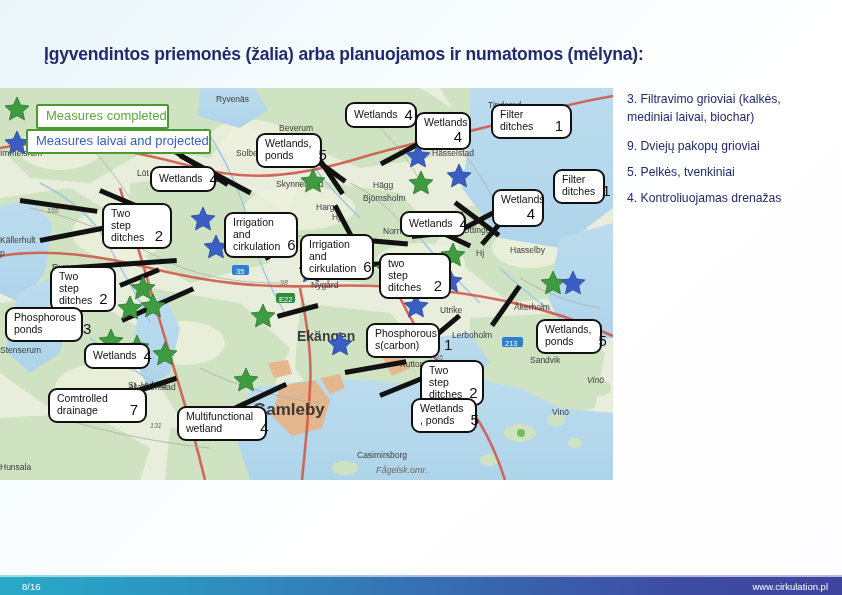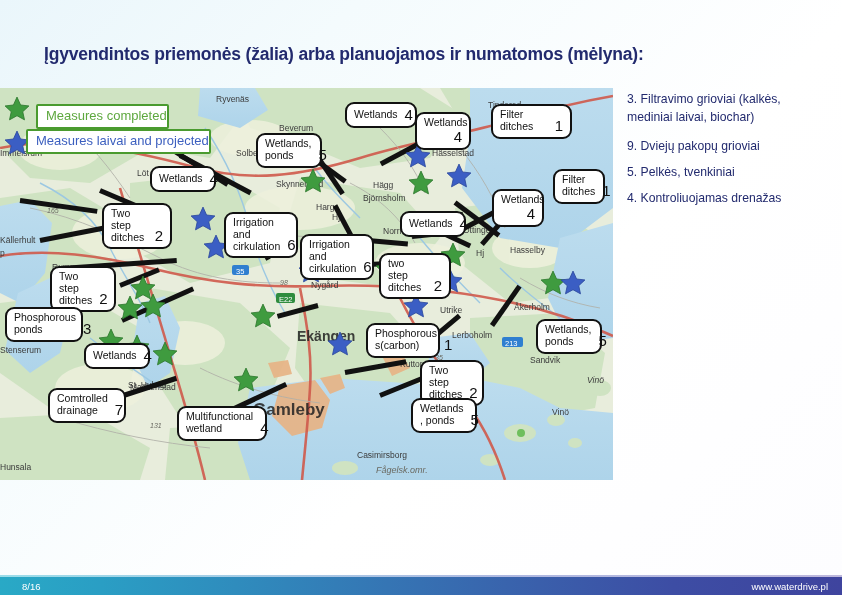--- a/index.html
+++ b/index.html
@@ -530,21 +530,21 @@
     <span class="ctext">Phosphorous
 ponds</span>
     <span class="cnum">3</span>
   </div>
 
   <div class="callout" id="c-w4f" style="left:84px;top:255px;width:66px;">
     <span class="ctext">Wetlands</span>
     <span class="cnum">4</span>
   </div>
 
-  <div class="callout" id="c-cd7" style="left:48px;top:300px;width:78px;">
+  <div class="callout" id="c-cd7" style="left:48px;top:300px;width:99px;">
     <span class="ctext">Comtrolled
 drainage</span>
     <span class="cnum">7</span>
   </div>
 
   <div class="callout" id="c-mw4" style="left:177px;top:318px;width:90px;justify-content:space-between;">
     <span class="ctext">Multifunctional
 wetland</span>
     <span class="cnum">4</span>
   </div>
@@ -573,14 +573,14 @@
   <span class="m-item two-line">3. Filtravimo grioviai (kalkės,
      mediniai laivai, biochar)</span>
   <span class="m-item">9. Dviejų pakopų grioviai</span>
   <span class="m-item">5. Pelkės, tvenkiniai</span>
   <span class="m-item">4. Kontroliuojamas drenažas</span>
 </div>
 
 <div id="footer-top-line"></div>
 <div id="footer-bar">
   <span class="f-left">8/16</span>
-  <span class="f-right">www.waterdrive.pl</span>
+  <span class="f-right">www.cirkulation.pl</span>
 </div>
 
 </body></html>

